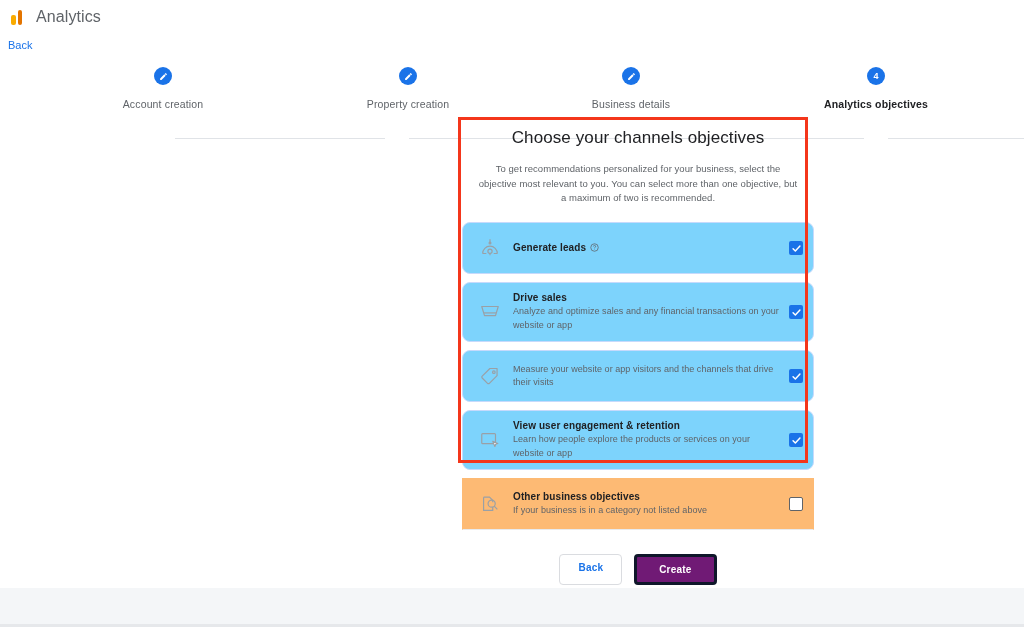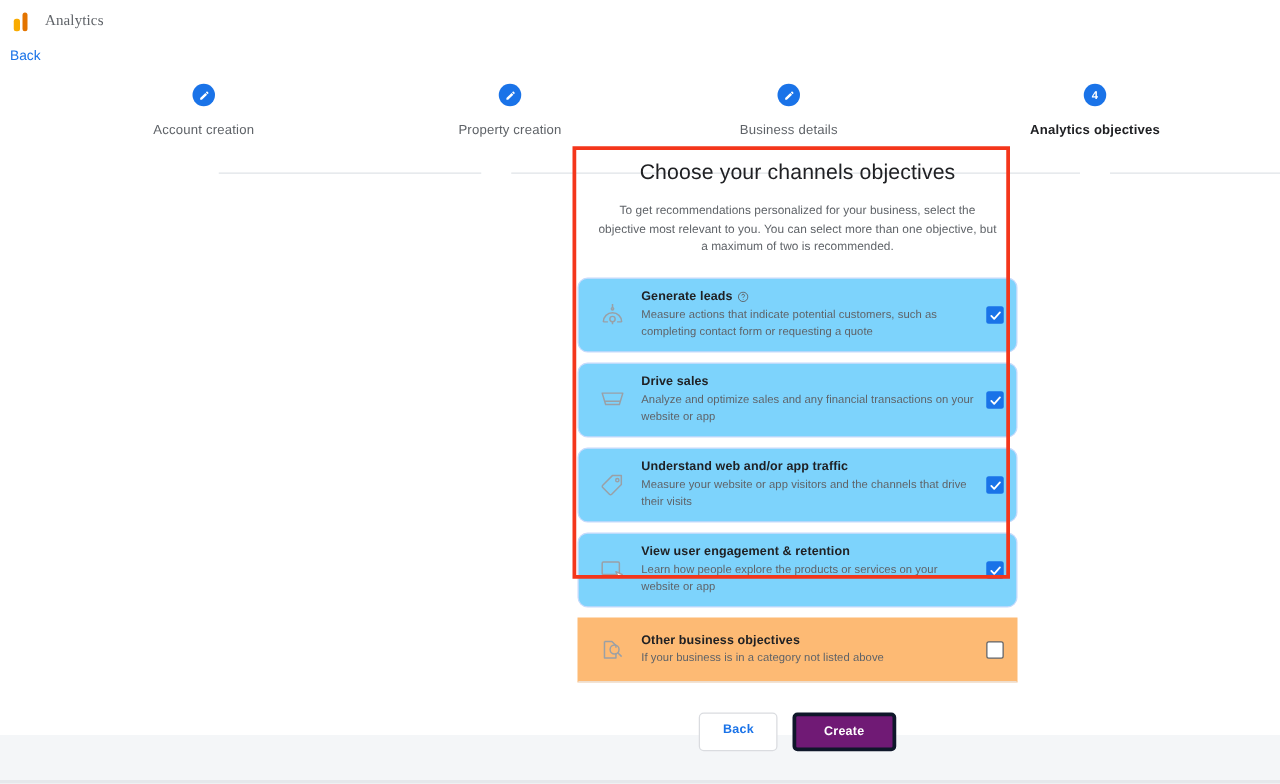--- a/index.html
+++ b/index.html
@@ -57,24 +57,23 @@
   }
   .ga-logo .bar {
     position: absolute;
     bottom: 2px;
     border-radius: 2px;
   }
   .ga-logo .bar1 { left: 3px; width: 4.5px; height: 10px; background: #f9ab00; }
   .ga-logo .bar2 { left: 9.5px; width: 4.5px; height: 15px; background: #e37400; }
 
   .app-title {
-    font-size: 12px;
+    font-size: 16px;
     color: #5f6368;
     letter-spacing: .1px;
-    font-family: Liberation Serif, serif;
   }
 
   .back-top {
     position: absolute;
     left: 8px;
     top: 39px;
     font-size: 11px;
     color: #1a73e8;
     font-weight: 500;
     cursor: pointer;
@@ -340,21 +339,20 @@
       </div>
       <div class="obj-text">
         <div class="obj-name">
           <span>Generate leads</span>
           <svg class="help-icon" viewBox="0 0 24 24" fill="none" stroke="#5f6368" stroke-width="2">
             <circle cx="12" cy="12" r="10"></circle>
             <path d="M9.2 9.2a2.9 2.9 0 1 1 3.8 2.8c-.7.3-1 .9-1 1.6v.4"></path>
             <circle cx="12" cy="17.6" r=".9" fill="#5f6368" stroke="none"></circle>
           </svg>
         </div>
-        <div class="obj-sub">Measure actions that indicate potential customers, such as completing contact form or requesting a quote</div>
       </div>
       <div class="checkbox checked">
         <svg width="11" height="11" viewBox="0 0 24 24" fill="none" stroke="#ffffff" stroke-width="3.2" stroke-linecap="round" stroke-linejoin="round">
             <path d="M4.5 12.5l5 5 10-11"></path>
           </svg>
       </div>
     </div>
 
     <div class="objective selected">
       <div class="obj-icon">
@@ -377,23 +375,20 @@
     </div>
 
     <div class="objective selected">
       <div class="obj-icon">
         <svg width="22" height="22" viewBox="0 0 24 24" fill="none" stroke="#9aa0a6" stroke-width="1.3" stroke-linejoin="round">
           <path d="M3.5 12.2l8.4-8.4h7.8v7.8l-8.4 8.4a1.4 1.4 0 0 1-2 0l-5.8-5.8a1.4 1.4 0 0 1 0-2z"></path>
           <circle cx="16.2" cy="7.8" r="1.4"></circle>
         </svg>
       </div>
       <div class="obj-text">
-        <div class="obj-name">
-          <span>Understand web and/or app traffic</span>
-        </div>
         <div class="obj-sub">Measure your website or app visitors and the channels that drive their visits</div>
       </div>
       <div class="checkbox checked">
         <svg width="11" height="11" viewBox="0 0 24 24" fill="none" stroke="#ffffff" stroke-width="3.2" stroke-linecap="round" stroke-linejoin="round">
             <path d="M4.5 12.5l5 5 10-11"></path>
           </svg>
       </div>
     </div>
 
     <div class="objective selected">

